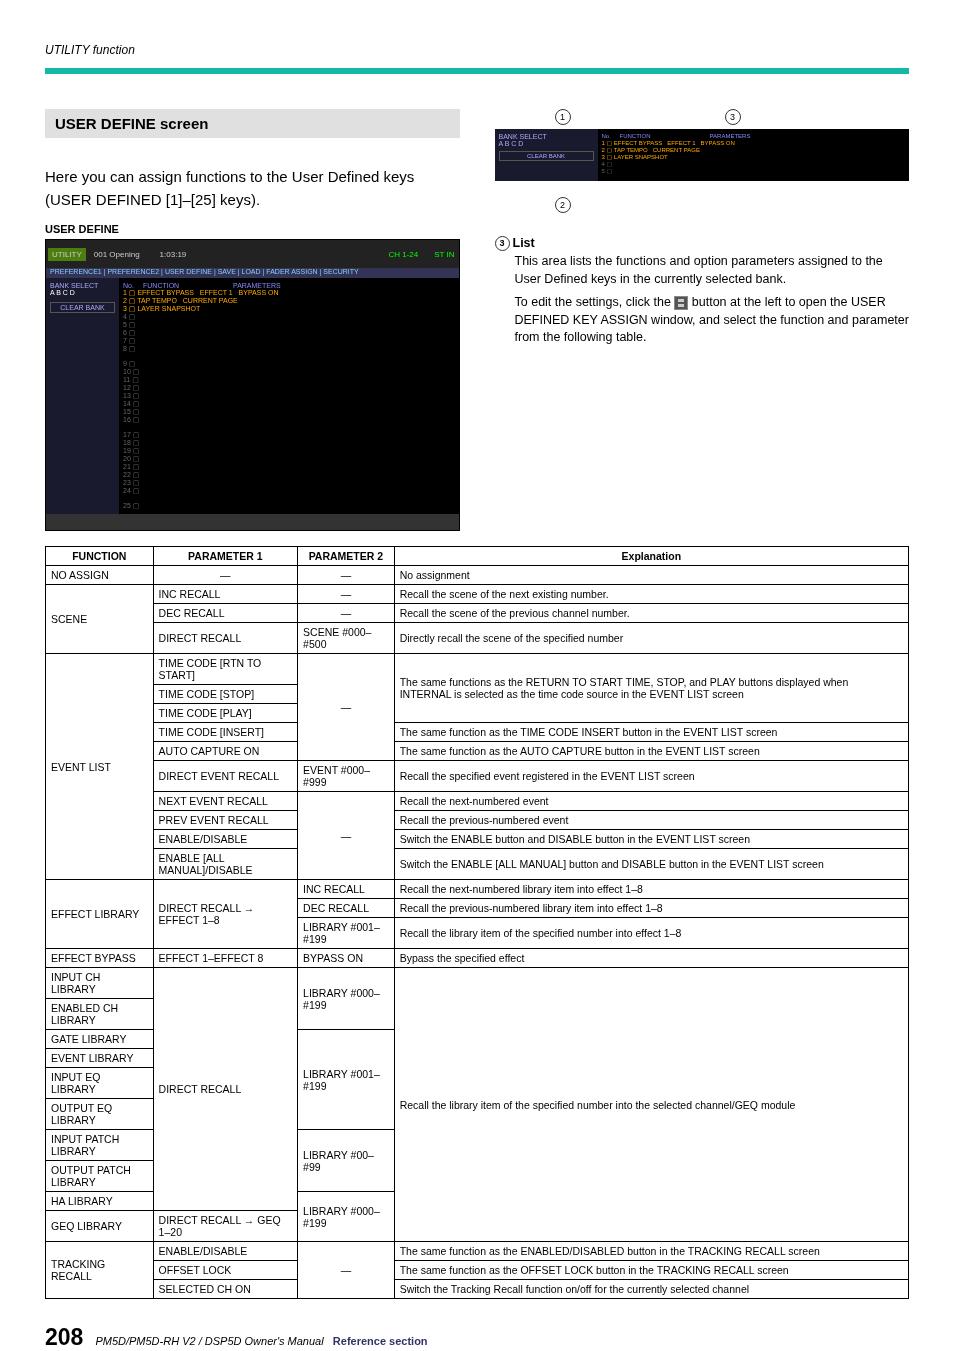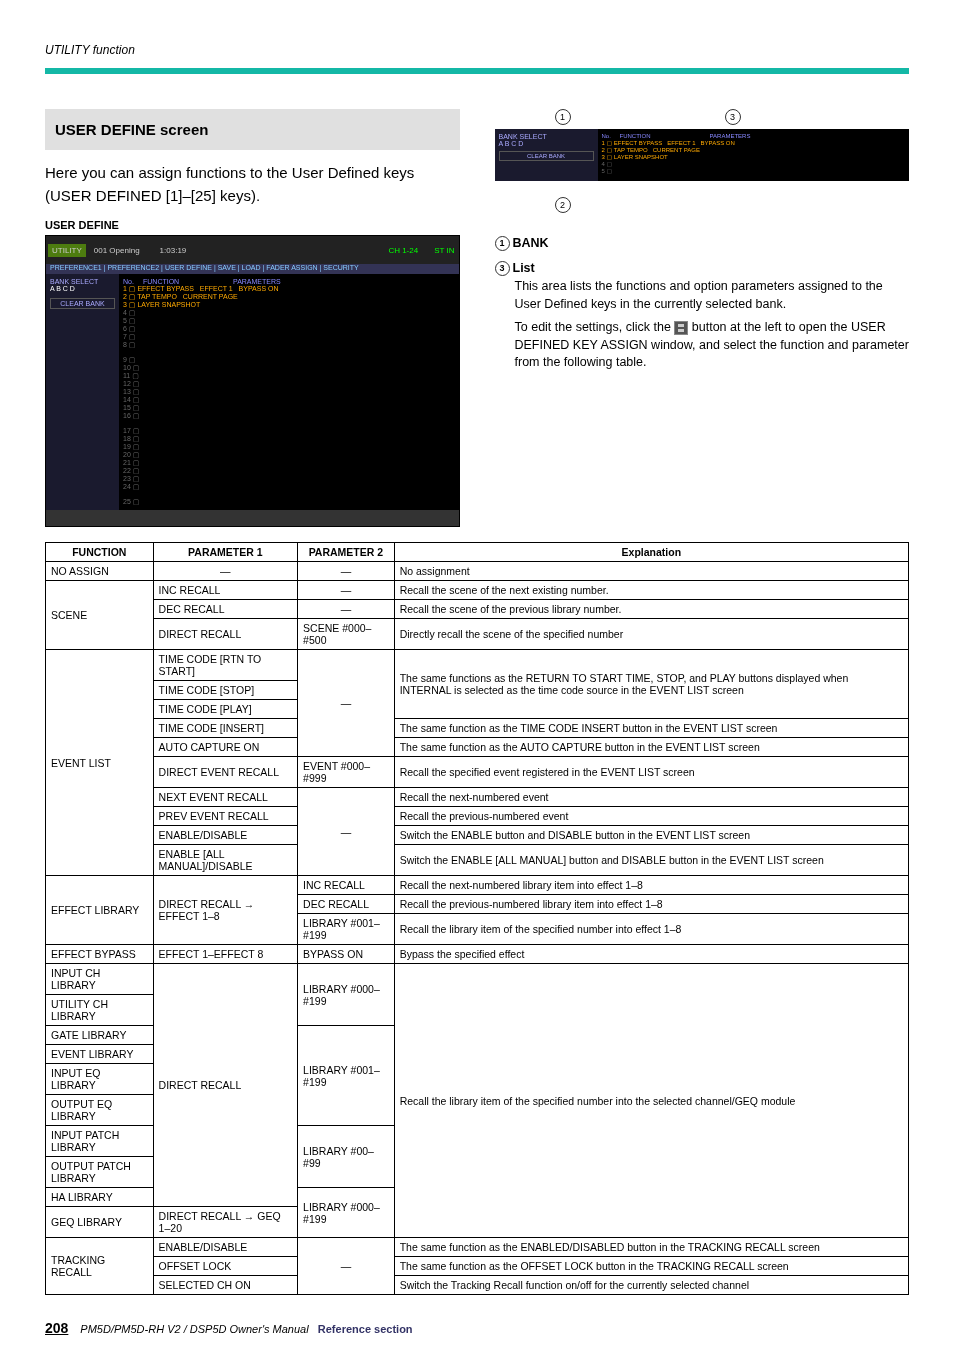--- a/index.html
+++ b/index.html
@@ -26,24 +26,24 @@
     display: flex;
     gap: 35px;
     margin-bottom: 15px;
   }
   .col {
     flex: 1;
     min-width: 0;
   }
   .section-title-box {
     background: #e0e0e0;
-    padding: 12px 10px;
+    padding: 6px 10px;
     font-weight: bold;
     font-size: 15px;
-    margin-bottom: 12px;
+    margin-bottom: 28px;
   }
   .intro {
     font-size: 15px;
     line-height: 1.5;
     margin-bottom: 12px;
   }
   .screenshot-label {
     text-align: left;
     font-weight: bold;
     font-size: 11px;
@@ -200,23 +200,22 @@
   table.func td.center {
     text-align: center;
   }
   .footer {
     display: flex;
     align-items: baseline;
     gap: 12px;
     margin-top: 25px;
   }
   .page-num {
-    font-size: 14px;
-    font-weight: bold;
-    text-decoration: underline;
+    font-size: 23px;
+    font-weight: bold;
   }
   .footer-text {
     font-size: 11px;
     font-style: italic;
   }
   .footer-ref {
     font-weight: bold;
     color: #336;
     font-style: normal;
   }
@@ -289,21 +288,20 @@
             <div style="color:#fa0;font-size:6px">2 ▢ <span>TAP TEMPO</span> &nbsp;&nbsp;<span>CURRENT PAGE</span></div>
             <div style="color:#fa0;font-size:6px">3 ▢ <span>LAYER SNAPSHOT</span></div>
             <div style="color:#666;font-size:6px">4 ▢<br>5 ▢</div>
           </div>
         </div>
         <div class="callout" style="top:88px;left:60px">2</div>
       </div>
 
       <div class="def-list">
         <div class="def-item">
-          <div class="def-head"><span class="num">1</span><span>BANK</span></div>
         </div>
         <div class="def-item">
           <div class="def-head"><span class="num">3</span><span>List</span></div>
           <div class="def-body">This area lists the functions and option parameters assigned to the User Defined keys in the currently selected bank.</div>
           <div class="def-body" style="margin-top:6px">
             <span>To edit the settings, click the </span><span class="inline-icon"></span><span> button at the left to open the USER DEFINED KEY ASSIGN window, and select the function and parameter from the following table.</span>
           </div>
         </div>
       </div>
     </div>
@@ -327,21 +325,21 @@
       </tr>
       <tr>
         <td rowspan="3">SCENE</td>
         <td>INC RECALL</td>
         <td class="center">—</td>
         <td>Recall the scene of the next existing number.</td>
       </tr>
       <tr>
         <td>DEC RECALL</td>
         <td class="center">—</td>
-        <td>Recall the scene of the previous library number.</td>
+        <td>Recall the scene of the previous channel number.</td>
       </tr>
       <tr>
         <td>DIRECT RECALL</td>
         <td>SCENE #000–#500</td>
         <td>Directly recall the scene of the specified number</td>
       </tr>
 
       <tr>
         <td rowspan="10">EVENT LIST</td>
         <td>TIME CODE [RTN TO START]</td>
@@ -407,21 +405,21 @@
         <td>Bypass the specified effect</td>
       </tr>
 
       <tr>
         <td>INPUT CH LIBRARY</td>
         <td rowspan="9">DIRECT RECALL</td>
         <td rowspan="2">LIBRARY #000–#199</td>
         <td rowspan="10">Recall the library item of the specified number into the selected channel/GEQ module</td>
       </tr>
       <tr>
-          <td>UTILITY CH LIBRARY</td>
+          <td>ENABLED CH LIBRARY</td>
         </tr>
       <tr>
           <td>GATE LIBRARY</td>
           <td rowspan="4">LIBRARY #001–#199</td>
         </tr>
       <tr>
           <td>EVENT LIBRARY</td>
         </tr>
       <tr>
           <td>INPUT EQ LIBRARY</td>

